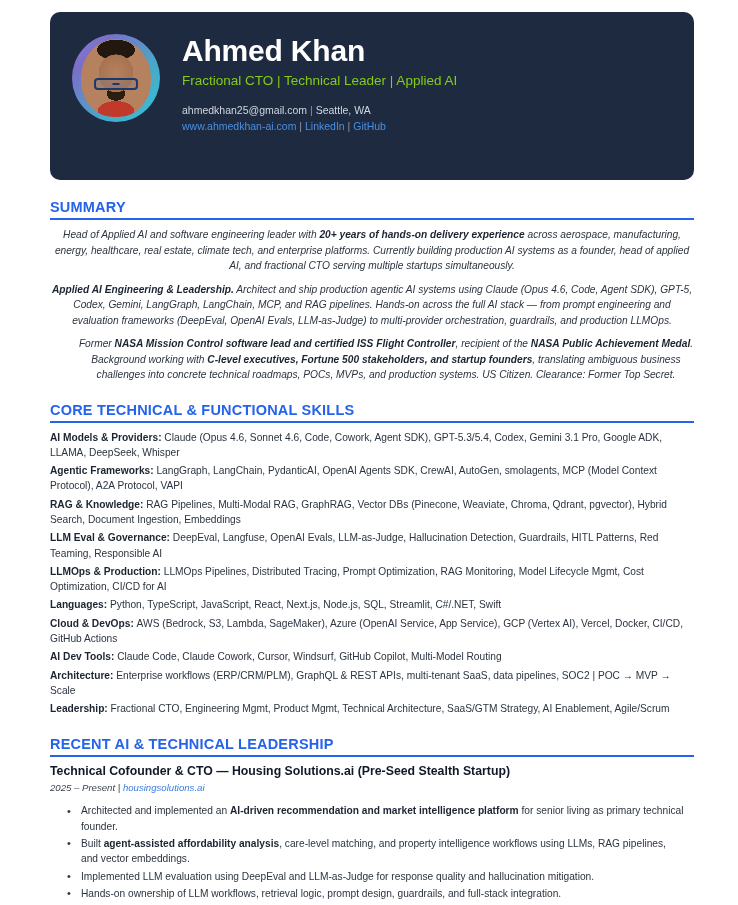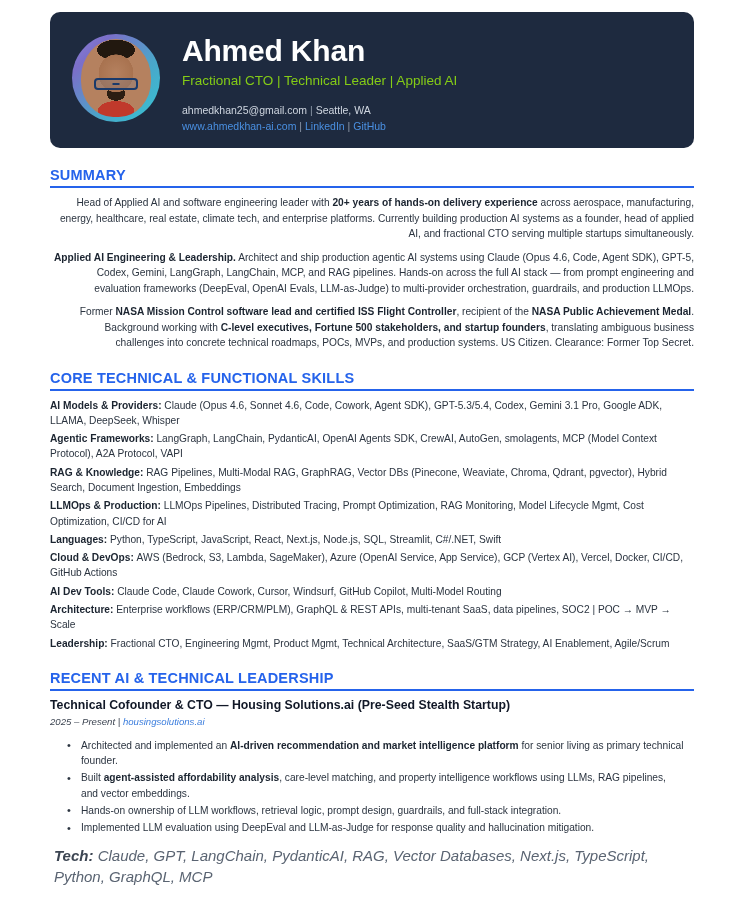--- a/index.html
+++ b/index.html
@@ -23,21 +23,21 @@
   }
 
   
   .header-card {
     background: #1e2a3f;
     border-radius: 10px;
     padding: 20px 24px 22px 22px;
     display: flex;
     align-items: flex-start;
     gap: 22px;
-    height: 136px;
+    height: 168px;
   }
   .avatar-wrap {
     flex: 0 0 auto;
     width: 88px;
     height: 88px;
     border-radius: 50%;
     background: linear-gradient(135deg, #8b7fd4 0%, #7b6fc9 22%, #4aa6c9 62%, #35c4d4 100%);
     position: relative;
     overflow: hidden;
     margin-top: 2px;
@@ -119,21 +119,22 @@
     background: #2563eb;
     margin-bottom: 7px;
   }
 
   
   .para {
     font-size: 10.2px;
     line-height: 1.52;
     color: #2b3440;
     margin: 0 0 8px 0;
-    text-align: right;
+    text-align: center;
+    font-style: italic;
   }
   .para:last-child { margin-bottom: 0; margin-left: 28px; }
   .para b { font-weight: bold; color: #1b2430; }
 
   
   .skill-row {
     font-size: 10.2px;
     line-height: 1.5;
     color: #2b3440;
     margin-bottom: 3px;
@@ -235,40 +236,41 @@
       </div>
   </div>
 
   <div class="section">
     <div class="section-title">CORE TECHNICAL &amp; FUNCTIONAL SKILLS</div>
     <div class="section-rule"></div>
     <div id="skills-list">
         <div class="skill-row"><span class="skill-label">AI Models &amp; Providers: </span><span>Claude (Opus 4.6, Sonnet 4.6, Code, Cowork, Agent SDK), GPT-5.3/5.4, Codex, Gemini 3.1 Pro, Google ADK, LLAMA, DeepSeek, Whisper</span></div>
         <div class="skill-row"><span class="skill-label">Agentic Frameworks: </span><span>LangGraph, LangChain, PydanticAI, OpenAI Agents SDK, CrewAI, AutoGen, smolagents, MCP (Model Context Protocol), A2A Protocol, VAPI</span></div>
         <div class="skill-row"><span class="skill-label">RAG &amp; Knowledge: </span><span>RAG Pipelines, Multi-Modal RAG, GraphRAG, Vector DBs (Pinecone, Weaviate, Chroma, Qdrant, pgvector), Hybrid Search, Document Ingestion, Embeddings</span></div>
+        <div class="skill-row"><span class="skill-label">LLM Eval &amp; Governance: </span><span>DeepEval, Langfuse, OpenAI Evals, LLM-as-Judge, Hallucination Detection, Guardrails, HITL Patterns, Red Teaming, Responsible AI</span></div>
         <div class="skill-row"><span class="skill-label">LLMOps &amp; Production: </span><span>LLMOps Pipelines, Distributed Tracing, Prompt Optimization, RAG Monitoring, Model Lifecycle Mgmt, Cost Optimization, CI/CD for AI</span></div>
         <div class="skill-row"><span class="skill-label">Languages: </span><span>Python, TypeScript, JavaScript, React, Next.js, Node.js, SQL, Streamlit, C#/.NET, Swift</span></div>
         <div class="skill-row"><span class="skill-label">Cloud &amp; DevOps: </span><span>AWS (Bedrock, S3, Lambda, SageMaker), Azure (OpenAI Service, App Service), GCP (Vertex AI), Vercel, Docker, CI/CD, GitHub Actions</span></div>
         <div class="skill-row"><span class="skill-label">AI Dev Tools: </span><span>Claude Code, Claude Cowork, Cursor, Windsurf, GitHub Copilot, Multi-Model Routing</span></div>
         <div class="skill-row"><span class="skill-label">Architecture: </span><span>Enterprise workflows (ERP/CRM/PLM), GraphQL &amp; REST APIs, multi-tenant SaaS, data pipelines, SOC2 | POC → MVP → Scale</span></div>
         <div class="skill-row"><span class="skill-label">Leadership: </span><span>Fractional CTO, Engineering Mgmt, Product Mgmt, Technical Architecture, SaaS/GTM Strategy, AI Enablement, Agile/Scrum</span></div>
       </div>
   </div>
 
   <div class="section">
     <div class="section-title">RECENT AI &amp; TECHNICAL LEADERSHIP</div>
     <div class="section-rule"></div>
     <div id="experience-list">
         <div class="job">
           <div class="job-title">Technical Cofounder &amp; CTO — Housing Solutions.ai (Pre-Seed Stealth Startup)</div>
           <div class="job-meta"><span>2025 – Present </span><span>| </span><a href="#" class="lnk">housingsolutions.ai</a></div>
           <ul class="bullets">
             <li>Architected and implemented an <b>AI-driven recommendation and market intelligence platform</b> for senior living as primary technical founder.</li>
             <li>Built <b>agent-assisted affordability analysis</b>, care-level matching, and property intelligence workflows using LLMs, RAG pipelines, and vector embeddings.</li>
+            <li>Implemented LLM evaluation using DeepEval and LLM-as-Judge for response quality and hallucination mitigation.</li>
             <li>Hands-on ownership of LLM workflows, retrieval logic, prompt design, guardrails, and full-stack integration.</li>
-            <li>Implemented LLM evaluation using DeepEval and LLM-as-Judge for response quality and hallucination mitigation.</li>
           </ul>
           <div class="tech-line"><span class="tech-label">Tech: </span><span>Claude, GPT, LangChain, PydanticAI, RAG, Vector Databases, Next.js, TypeScript, Python, GraphQL, MCP</span></div>
         </div>
       </div>
   </div>
 
 </div>
 
 </body></html>

